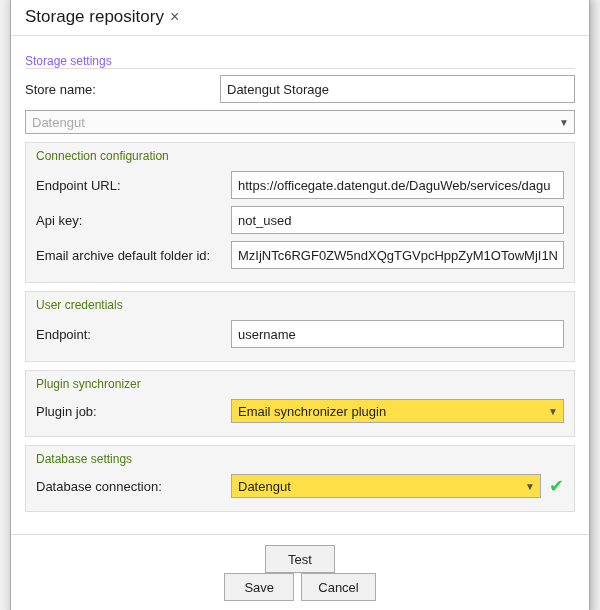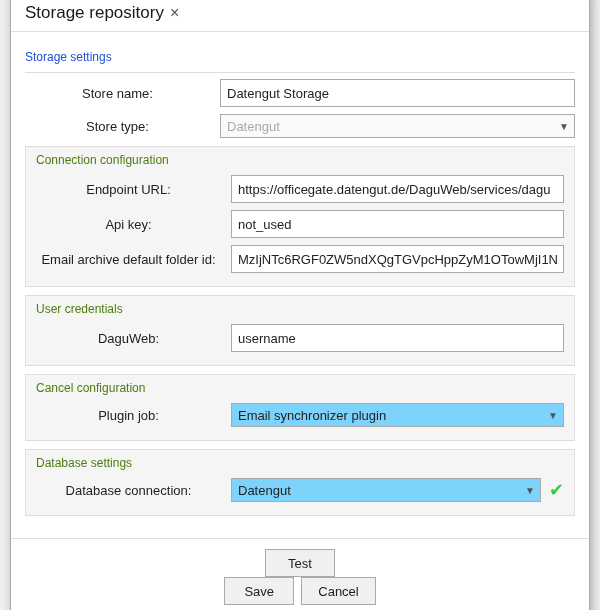--- a/index.html
+++ b/index.html
@@ -38,44 +38,44 @@
       cursor: pointer;
       color: #555;
       padding: 2px 6px;
       line-height: 1;
     }
     .dialog-body {
       padding: 8px 14px 12px 14px;
     }
     .section-header {
       font-size: 12px;
-      color: #1d4ed8;
+      color: #8b5cf6;
       margin: 10px 0 6px 0;
-      padding-bottom: 8px;
+      padding-bottom: 0;
       border-bottom: 1px solid #ddd;
     }
     .subsection {
       background: #f5f5f5;
       border: 1px solid #ddd;
       margin: 8px 0 6px 0;
       padding: 6px 10px 6px 10px;
     }
     .subsection-title {
       font-size: 12px;
       color: #4d7c0f;
       margin-bottom: 8px;
     }
     .form-row {
       display: flex;
       align-items: center;
       margin-bottom: 7px;
     }
     .form-label {
       width: 195px;
-      text-align: center;
+      text-align: left;
       padding-right: 10px;
       color: #222;
       font-size: 13px;
       flex-shrink: 0;
     }
     .form-input {
       flex: 1;
       height: 28px;
       border: 1px solid #aaa;
       padding: 2px 6px;
@@ -88,21 +88,21 @@
       flex: 1;
       position: relative;
     }
     .form-select {
       width: 100%;
       height: 24px;
       border: 1px solid #aaa;
       padding: 2px 24px 2px 6px;
       font-size: 13px;
       color: #222;
-      background: #7dd3fc;
+      background: #fde047;
       appearance: none;
       outline: none;
       cursor: pointer;
     }
     .select-arrow {
       position: absolute;
       right: 6px;
       top: 50%;
       transform: translateY(-50%);
       font-size: 10px;
@@ -161,21 +161,20 @@
   <div class="dialog-body">
 
     <div class="section-header">Storage settings</div>
 
     <div class="form-row">
       <label class="form-label">Store name:</label>
       <input class="form-input" type="text" value="Datengut Storage" style="">
     </div>
 
     <div class="form-row">
-      <label class="form-label">Store type:</label>
       <div class="form-select-wrap">
         <select class="form-select form-select-disabled">
           <option>Datengut</option>
         </select>
         <span class="select-arrow">▼</span>
       </div>
     </div>
 
     <div class="subsection">
       <div class="subsection-title">Connection configuration</div>
@@ -193,28 +192,28 @@
       <div class="form-row">
         <label class="form-label">Email archive default folder id:</label>
         <input class="form-input" type="text" value="MzIjNTc6RGF0ZW5ndXQgTGVpcHppZyM1OTowMjI1NA" style="">
       </div>
     </div>
 
     <div class="subsection">
       <div class="subsection-title">User credentials</div>
 
       <div class="form-row">
-        <label class="form-label">DaguWeb:</label>
+        <label class="form-label">Endpoint:</label>
         <input class="form-input" type="text" value="username" style="">
       </div>
 
     </div>
 
     <div class="subsection">
-      <div class="subsection-title">Cancel configuration</div>
+      <div class="subsection-title">Plugin synchronizer</div>
 
       <div class="form-row">
         <label class="form-label">Plugin job:</label>
         <div class="form-select-wrap">
           <select class="form-select">
             <option>Email synchronizer plugin</option>
           </select>
           <span class="select-arrow">▼</span>
         </div>
       </div>

